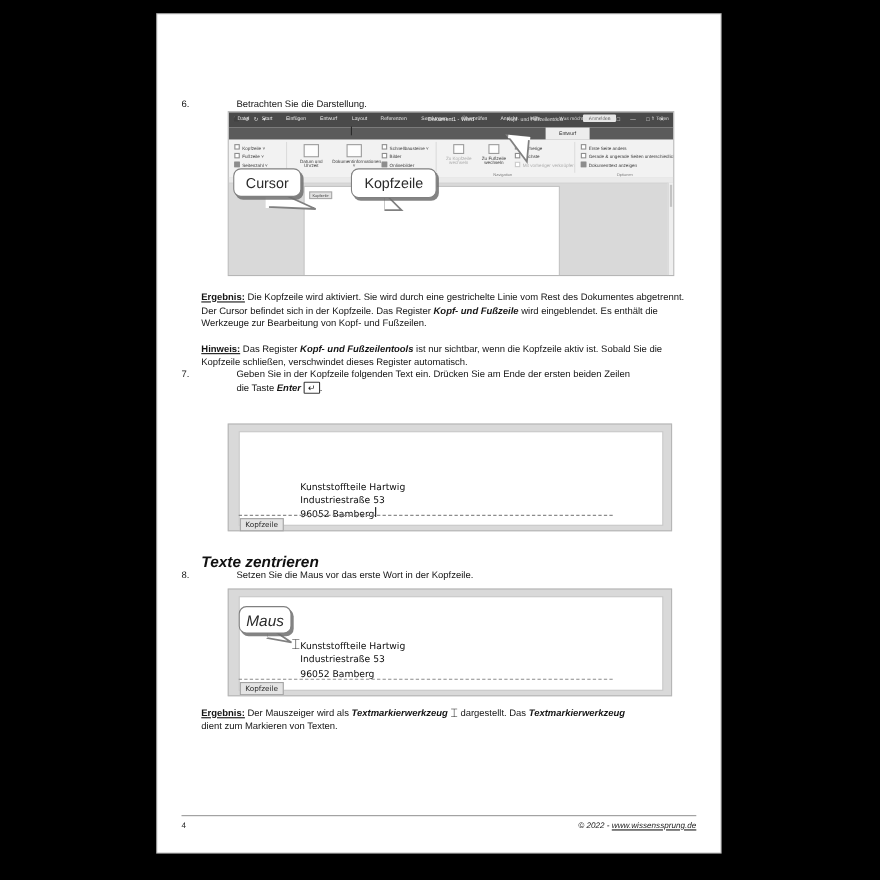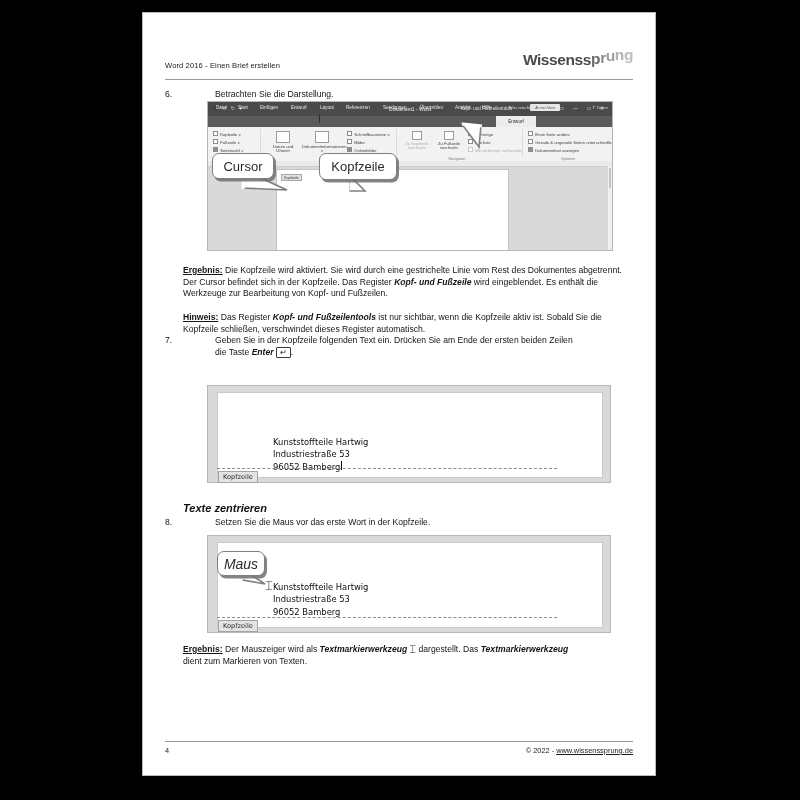--- a/index.html
+++ b/index.html
@@ -104,21 +104,21 @@
     font-size: 8.6px;
     line-height: 11.6px;
     color: #141414;
   }
   .u-bold { font-weight: bold; text-decoration: underline; }
   .bi { font-weight: bold; font-style: italic; }
 
   .section-head {
     position: absolute;
     left: 18px;
-    font-size: 11px;
+    font-size: 14px;
     font-weight: bold;
     font-style: italic;
     color: #111111;
   }
 
   .keycap {
     display: inline-block;
     border: 1px solid #3a3a3a;
     border-radius: 1px;
     padding: 0 3px;
@@ -342,36 +342,30 @@
     width: 468px;
     border-top: 1.2px solid #9a9a9a;
     height: 20px;
   }
   #footer-page {
     position: absolute; left: 0; top: 4px;
     font-size: 7.4px; color: #1a1a1a;
   }
   #footer-copy {
     position: absolute; right: 0; top: 4px;
-    font-size: 7.4px; color: #1a1a1a; white-space: nowrap;
+    font-size: 7.4px; color: #1a1a1a; white-space: nowrap; font-style: italic;
   }
   #footer-copy u { text-decoration: underline; }
 </style>
 </head>
 <body>
 
 <div id="page">
   <div class="content">
 
-    <div id="doc-header">
-      <div id="header-title">Word 2016 - Einen Brief erstellen</div>
-      <div id="brand-logo">
-        <span class="logo-a">Wissenss</span><span class="logo-b lg1">p</span><span class="logo-b lg2">r</span><span class="logo-b lg3">u</span><span class="logo-b lg4">n</span><span class="logo-b lg5">g</span>
-      </div>
-    </div>
 
     <div class="step" style="top:76px; left:0; width:468px;">
       <span class="step-num">6.</span>
       <span class="step-body" style="top:0;">Betrachten Sie die Darstellung.</span>
     </div>
 
     <div id="word-shot">
 
       <div class="w-titlebar">
         <span class="w-tb-left">⬛ ↺ ↻ ▾</span>

